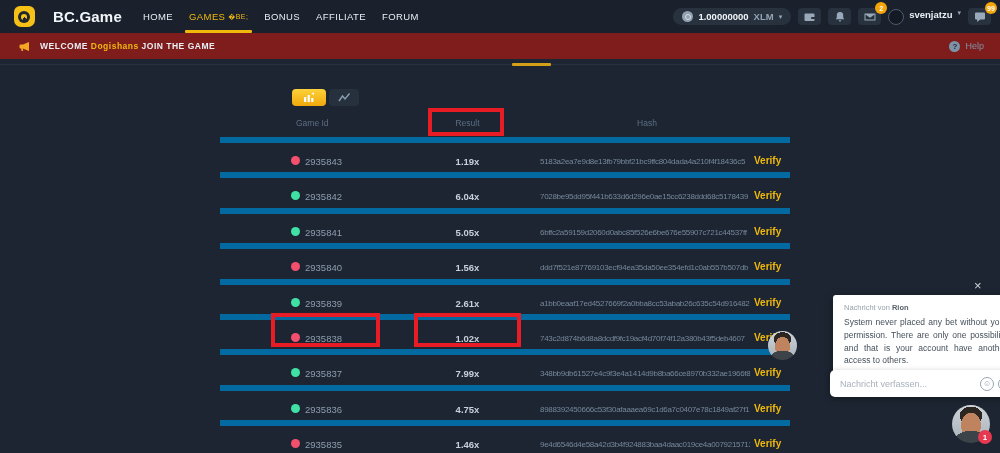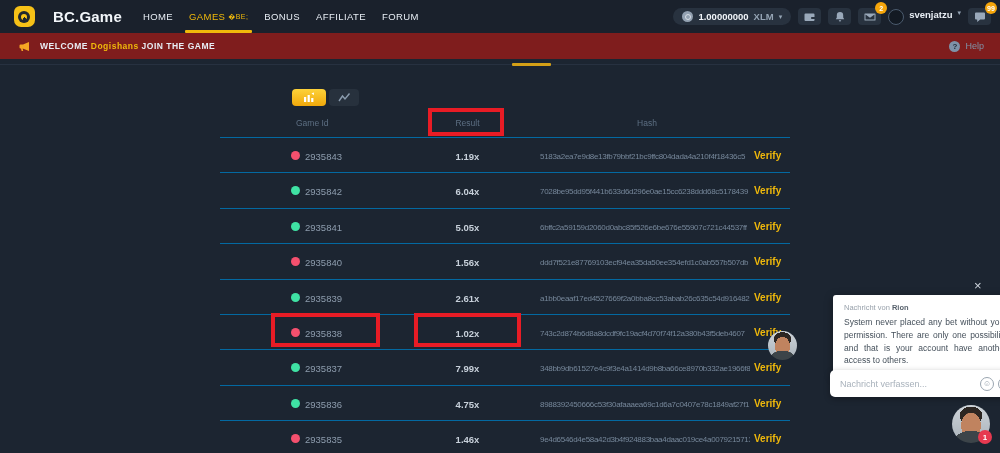--- a/index.html
+++ b/index.html
@@ -53,21 +53,21 @@
   .toggle-btn { width:34px; height:17px; border-radius:4px; display:flex; align-items:center; justify-content:center; cursor:pointer; }
   .toggle-btn.active { background:linear-gradient(#fdd23a,#f0a80b); color:#fff; }
   .toggle-btn.inactive { width:30px; background:#27313d; color:#8b9cae; }
 
   
   .gtable { position:absolute; left:220px; top:104px; width:570px; }
   .t-head { position:relative; height:33px; }
   .t-head .h-id { position:absolute; left:76px; top:14px; font-size:8.5px; color:#5d6f83; }
   .t-head .h-result { position:absolute; left:180px; width:135px; top:14px; text-align:center; font-size:8.5px; color:#5d6f83; }
   .t-head .h-hash { position:absolute; left:320px; width:214px; top:14px; text-align:center; font-size:8.5px; color:#5d6f83; }
-  .t-row { position:relative; height:35.4px; border-top:1px solid #0369a1; }
+  .t-row { position:relative; height:35.4px; border-top:6px solid #0369a1; }
   .dot { position:absolute; left:71px; top:13px; width:9px; height:9px; border-radius:50%; }
   .dot.red { background:#f4506e; }
   .dot.green { background:#3fe2a4; }
   .cell-id { position:absolute; left:85px; top:13px; font-size:9.5px; color:#8e9dae; }
   .cell-result { position:absolute; left:180px; width:135px; top:13px; text-align:center; font-size:9.5px; font-weight:bold; color:#c7d0da; }
   .cell-hash { position:absolute; left:320px; top:14px; width:210px; font-size:8px; letter-spacing:-0.3px; color:#76879a; white-space:nowrap; overflow:hidden; }
   .cell-verify { position:absolute; left:534px; top:12px; font-size:10px; font-weight:bold; color:#f0b90b; cursor:pointer; }
 
   
   .anno { position:absolute; border:4px solid #e81c25; z-index:20; pointer-events:none; }

